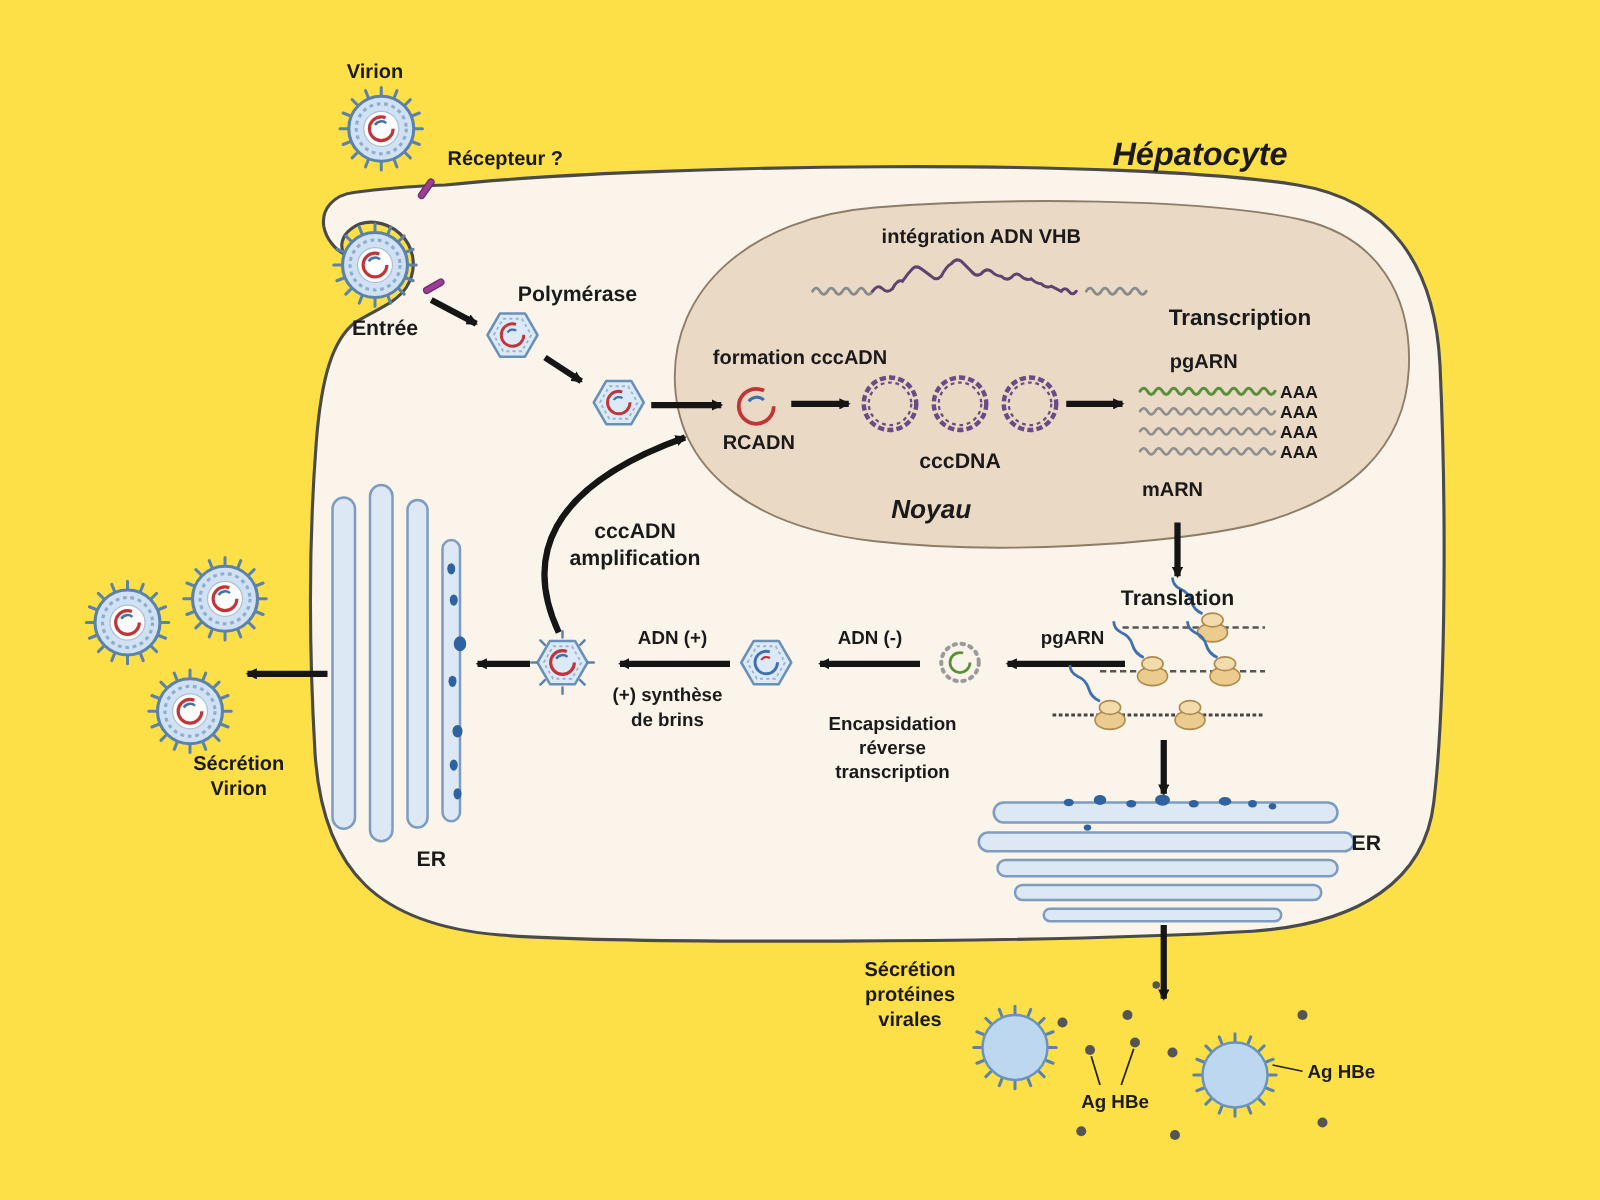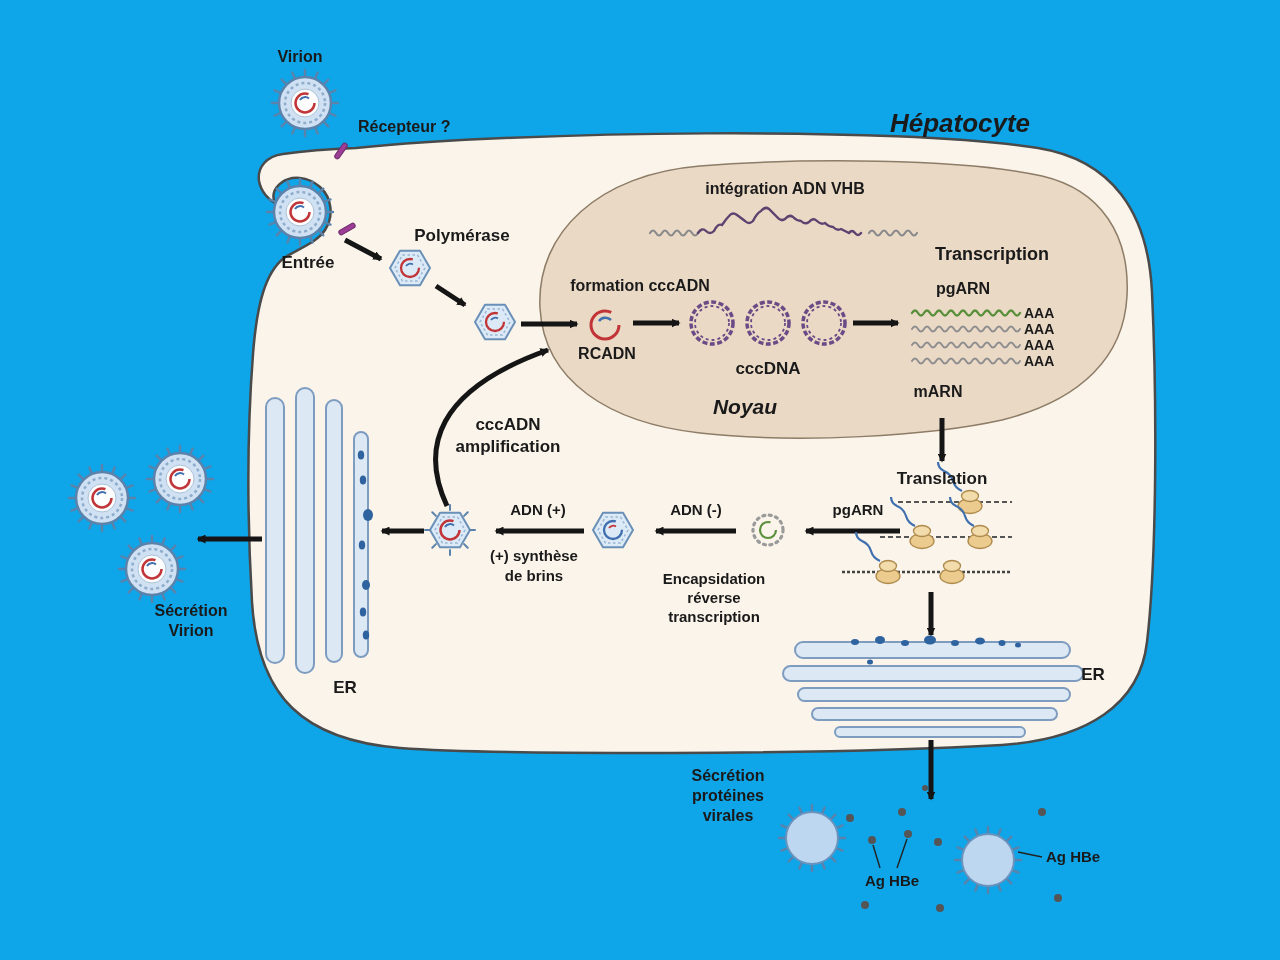--- a/index.html
+++ b/index.html
@@ -1,16 +1,16 @@
 <!DOCTYPE html>
 <html><head>
 <meta charset="utf-8">
 <style>
   html,body{margin:0;padding:0;background:#ffffff;}
-  .stage{position:relative;width:1280px;height:960px;background:#0ea5e9;overflow:hidden;}
+  .stage{position:relative;width:1280px;height:960px;background:#fde047;overflow:hidden;}
   svg text{font-family:"Liberation Sans",sans-serif;fill:#1a1a1a;}
   .b{font-weight:bold;}
   .it{font-style:italic;}
   .mid{text-anchor:middle;}
   .t26{font-size:26px;} .t21{font-size:21px;} .t18{font-size:18px;}
   .t17{font-size:17px;} .t16{font-size:16px;} .t15{font-size:15px;} .t14{font-size:14px;}
   .arrow{stroke:#151515;stroke-width:5;fill:none;}
   .thin{stroke:#222;stroke-width:1.4;fill:none;}
   .mem{fill:#faf4ea;stroke:#4a4a4a;stroke-width:2.5;}
   .nuc{fill:#ead9c5;stroke:#8d7c66;stroke-width:1.5;}

